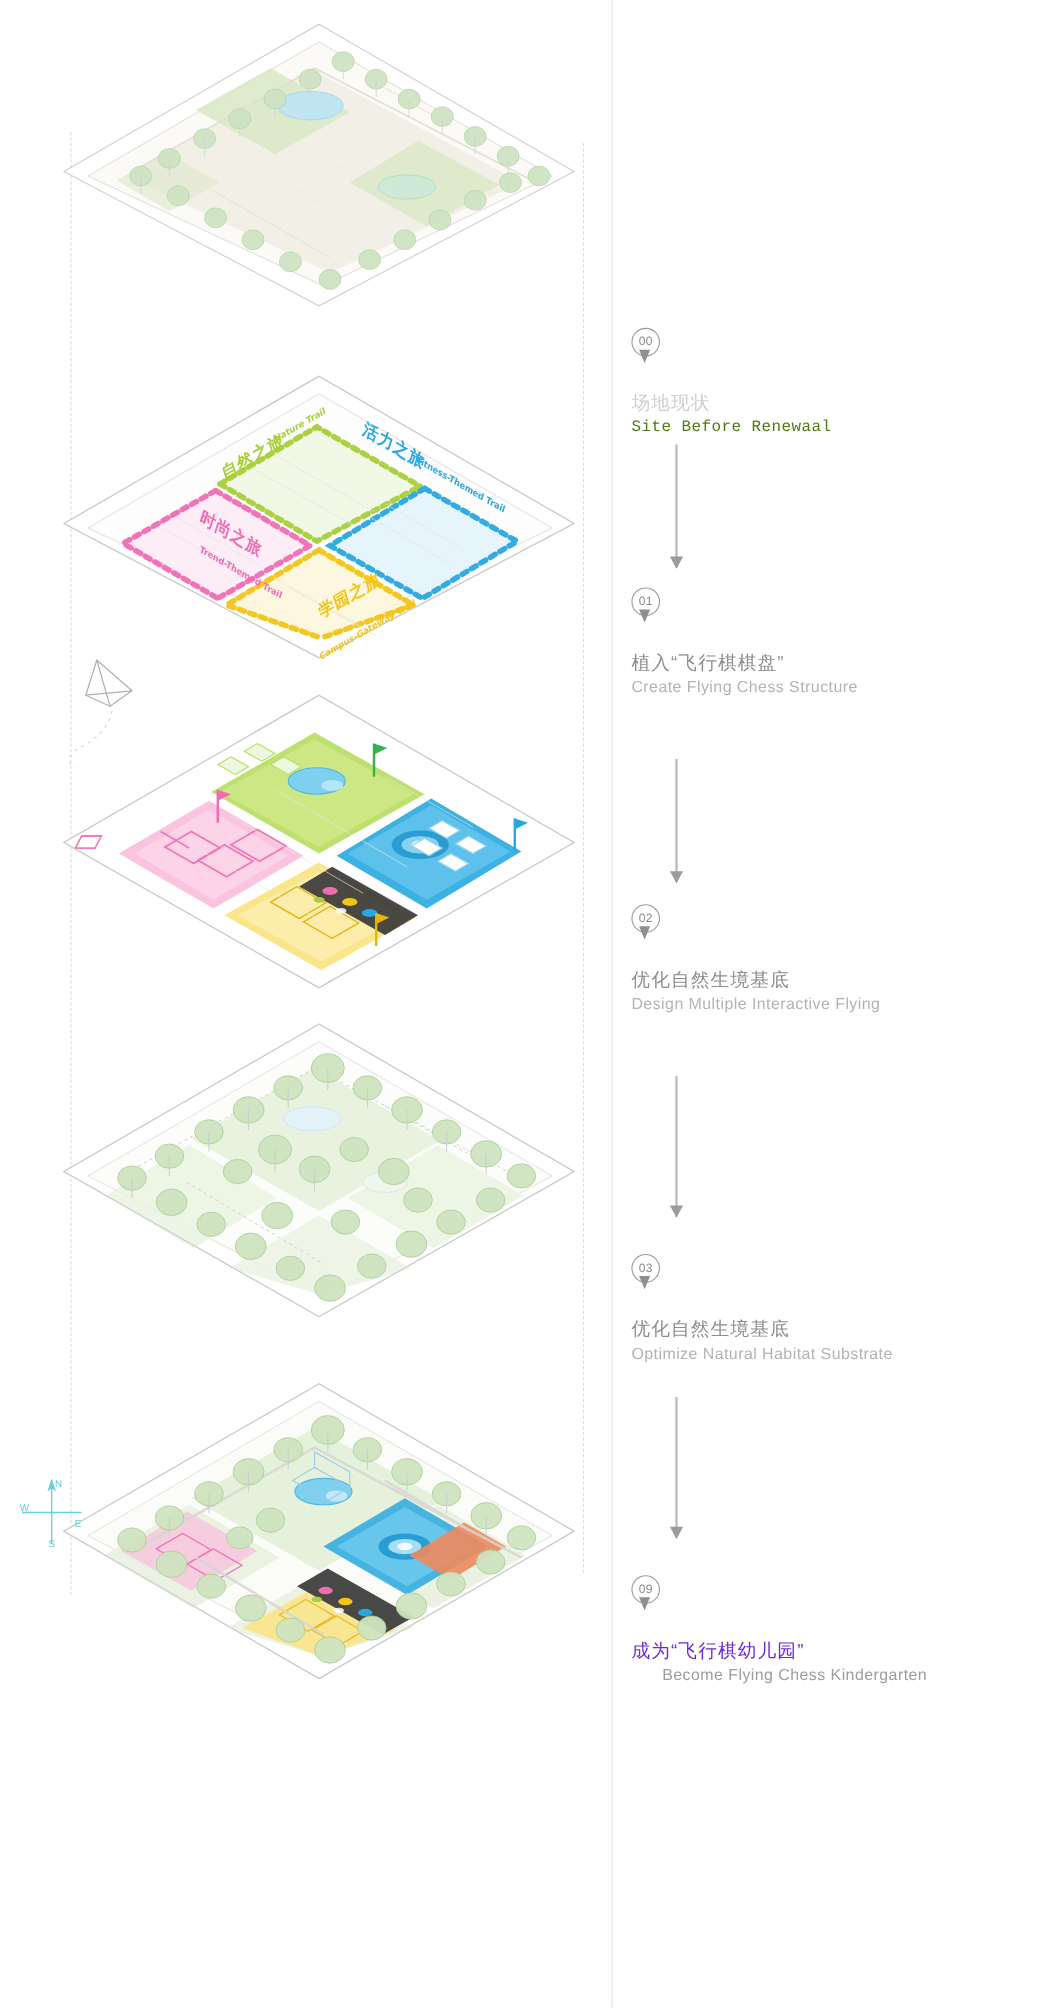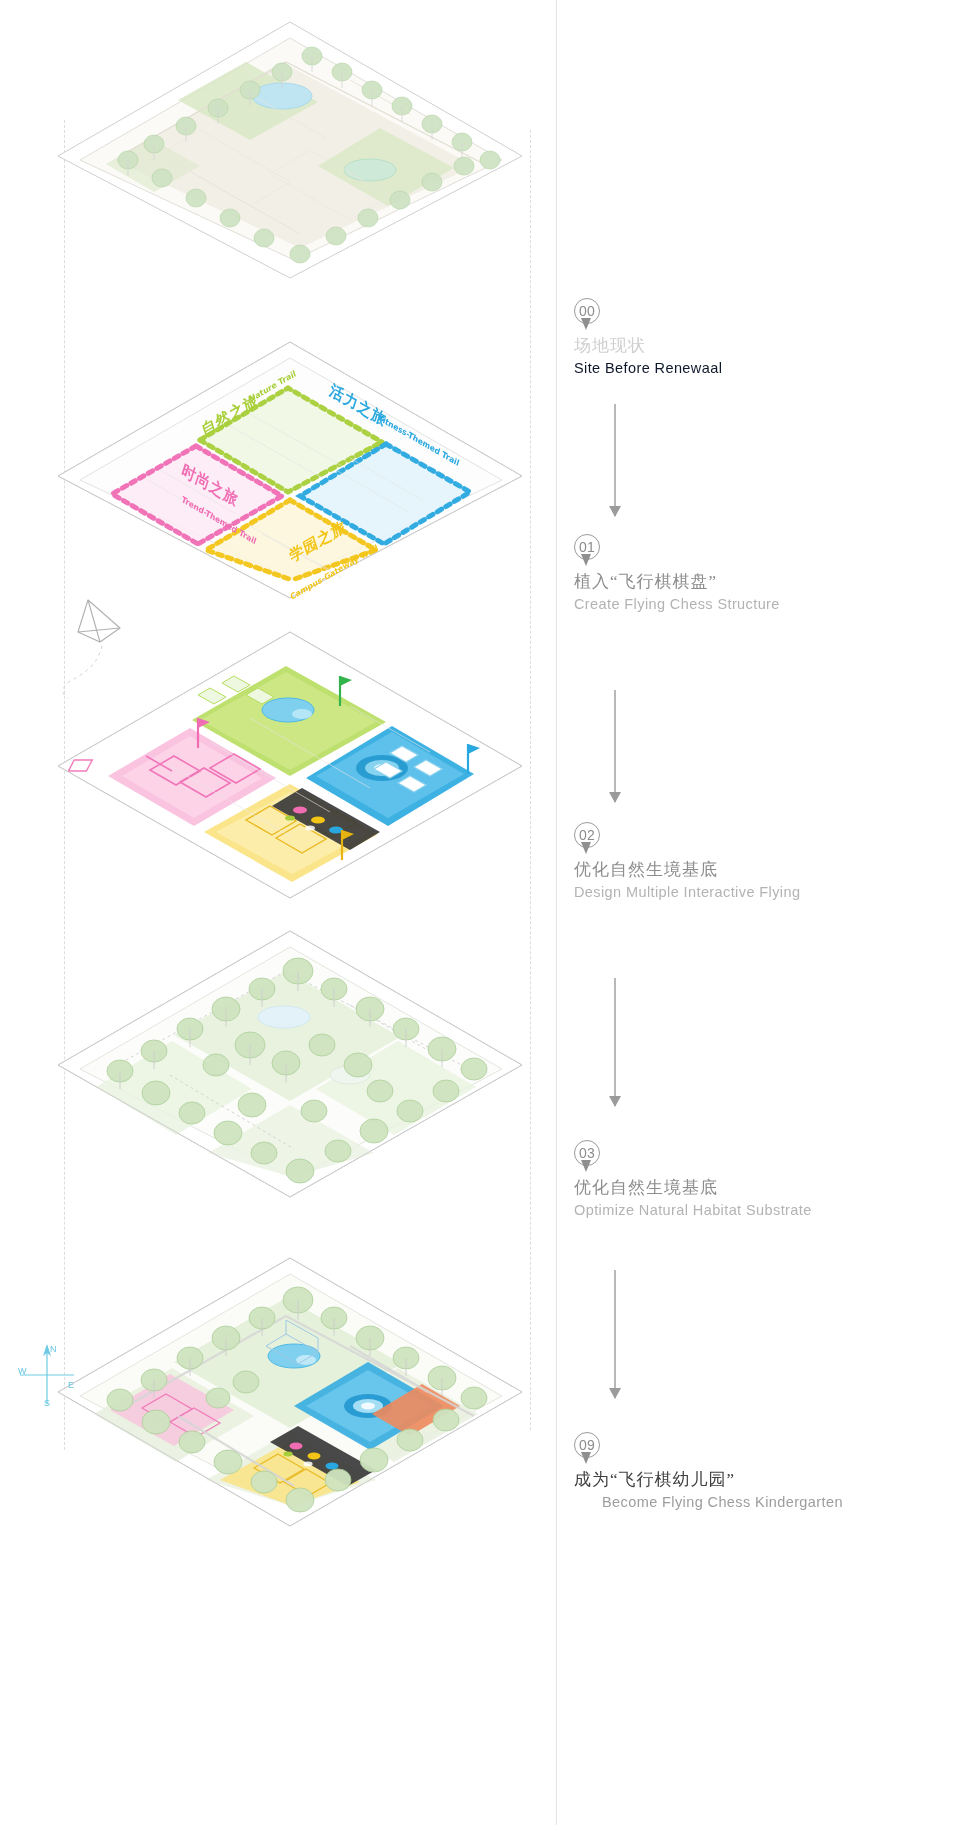--- a/index.html
+++ b/index.html
@@ -14,31 +14,31 @@
   
   .layer{position:absolute;width:470px;height:300px;}
 
   
   .steps{position:absolute;left:556px;top:0;width:404px;height:1825px;}
   .step{position:absolute;left:18px;width:380px;}
   .pin{position:relative;width:26px;height:34px;}
   .pin .disc{position:absolute;left:0;top:0;width:24px;height:24px;
        border-radius:50%;border:1.4px solid #9a9a9a;background:#fff;
        display:flex;align-items:center;justify-content:center;
-       font-size:14px;color:#8c8c8c;letter-spacing:.3px;}
+       font-size:11px;color:#8c8c8c;letter-spacing:.3px;}
   .pin .tail{position:absolute;left:6.5px;top:20px;width:0;height:0;
        border-left:5.5px solid transparent;border-right:5.5px solid transparent;
        border-top:12px solid #8f8f8f;}
-  .step .zh{margin-top:2px;font-size:17px;color:#8d8d8d;letter-spacing:1px;
-       font-family:Liberation Serif, serif;white-space:nowrap;}
+  .step .zh{margin-top:23px;font-size:17px;color:#8d8d8d;letter-spacing:1px;
+       font-family:Liberation Sans, sans-serif;white-space:nowrap;}
   .step .en{margin-top:3px;font-size:14.5px;color:#b3b3b3;letter-spacing:.4px;
        white-space:nowrap;}
   .step.dim .zh{color:#cfcfcf;}
-  .step.dim .en{color:#0f172a;}
-  .step.dark .zh{color:#404040;}
+  .step.dim .en{color:#4d7c0f;font-family:Liberation Mono, monospace;}
+  .step.dark .zh{color:#6d28d9;}
   .step.dark .en{color:#9d9d9d;margin-left:28px;}
 
   
   .arrow{position:absolute;left:58px;width:1.6px;background:#b8b8b8;}
   .arrow .head{position:absolute;left:-5px;bottom:-1px;width:0;height:0;
        border-left:6px solid transparent;border-right:6px solid transparent;
        border-top:11px solid #9b9b9b;}
 
   
   .compass{position:absolute;left:8px;top:1336px;width:74px;height:74px;}

